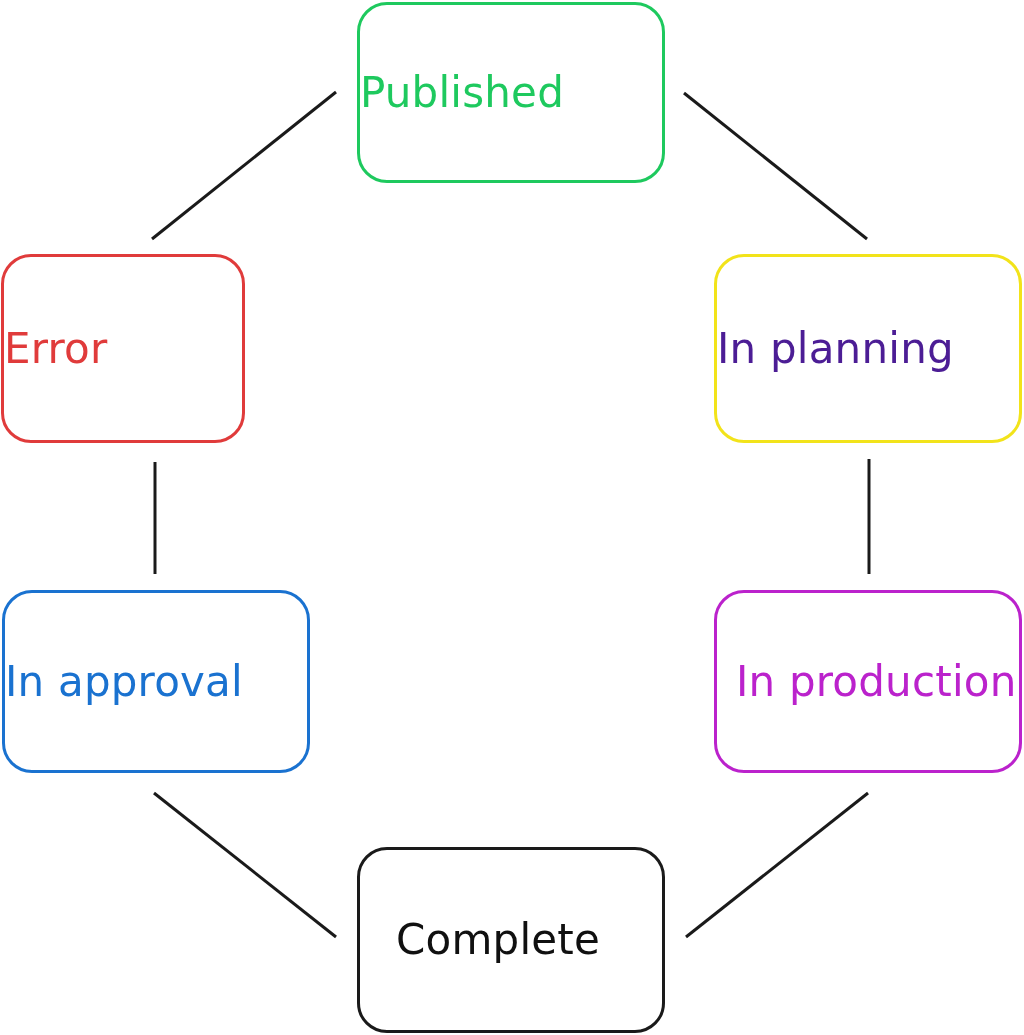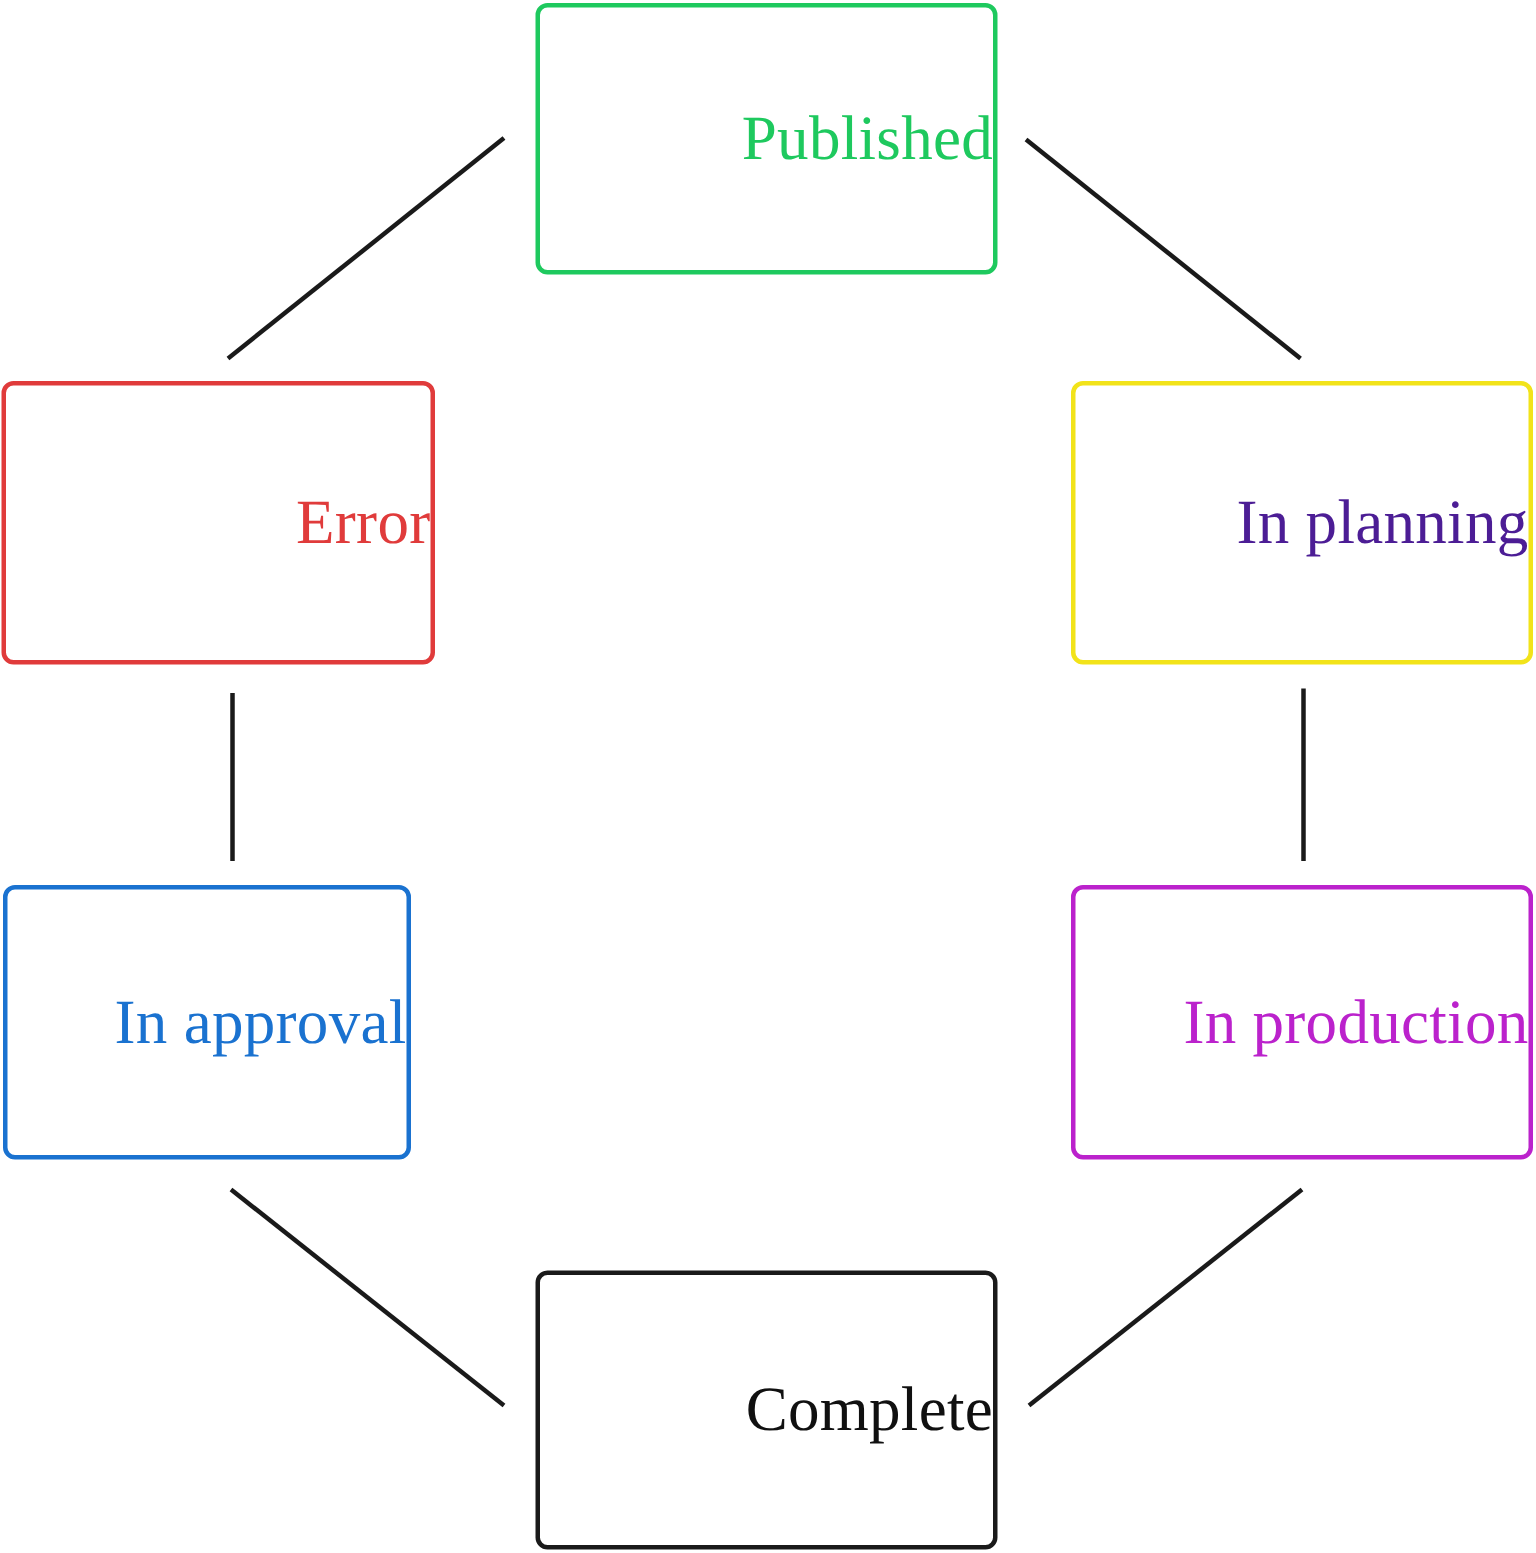--- a/index.html
+++ b/index.html
@@ -25,26 +25,25 @@
     width: 1024px;
     height: 1035px;
     pointer-events: none;
   }
   .node {
     position: absolute;
     box-sizing: border-box;
     background: #ffffff;
     border-style: solid;
     border-width: 3px;
-    border-radius: 8px;
+    border-radius: 30px;
     display: flex;
     align-items: center;
-    justify-content: flex-end;
+    justify-content: flex-start;
     z-index: 2;
-    font-family: Liberation Serif, serif;
   }
   .node-label {
     font-size: 42px;
     line-height: 1;
     white-space: nowrap;
     letter-spacing: 0.2px;
   }
 </style>
 </head>
 <body>
@@ -63,24 +62,24 @@
   <div id="node-layer">
       <div class="node" style="left: 357px; top: 2px; width: 308px; height: 181px; border-color: rgb(30, 201, 94); background: rgb(255, 255, 255);">
         <span class="node-label" style="color: rgb(30, 201, 94);">Published</span>
       </div>
       <div class="node" style="left: 714px; top: 254px; width: 308px; height: 189px; border-color: rgb(242, 227, 26); background: rgb(255, 255, 255);">
         <span class="node-label" style="color: #4c1d95;">In planning</span>
       </div>
       <div class="node" style="left: 714px; top: 590px; width: 308px; height: 183px; border-color: rgb(187, 34, 204); background: rgb(255, 255, 255);">
         <span class="node-label" style="color: rgb(187, 34, 204); margin-left: 19px;">In production</span>
       </div>
-      <div class="node" style="left: 357px; top: 847px; width: 308px; height: 186px; border-color: rgb(26, 26, 26); background: rgb(255, 255, 255);">
+      <div class="node" style="left: 357px; top: 847px; width: 308px; height: 186px; border-color: rgb(26, 26, 26); background: rgb(255, 255, 255); padding-left: 36px;">
         <span class="node-label" style="color: rgb(16, 16, 16);">Complete</span>
       </div>
-      <div class="node" style="left: 2px; top: 590px; width: 272px; height: 183px; border-color: rgb(26, 114, 208); background: rgb(255, 255, 255);">
+      <div class="node" style="left: 2px; top: 590px; width: 308px; height: 183px; border-color: rgb(26, 114, 208); background: rgb(255, 255, 255);">
         <span class="node-label" style="color: rgb(26, 114, 208);">In approval</span>
       </div>
-      <div class="node" style="left: 1px; top: 254px; width: 289px; height: 189px; border-color: rgb(224, 59, 59); background: rgb(255, 255, 255);">
+      <div class="node" style="left: 1px; top: 254px; width: 244px; height: 189px; border-color: rgb(224, 59, 59); background: rgb(255, 255, 255);">
         <span class="node-label" style="color: rgb(224, 59, 59);">Error</span>
       </div>
     </div>
 
 </div>
 
 </body></html>

